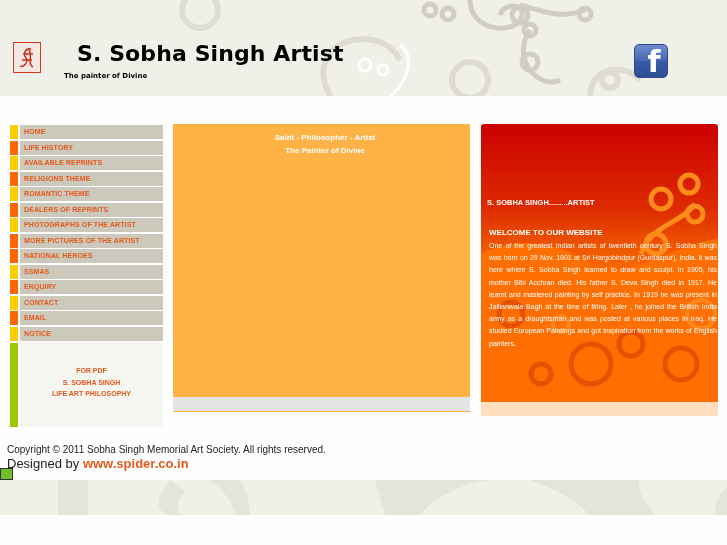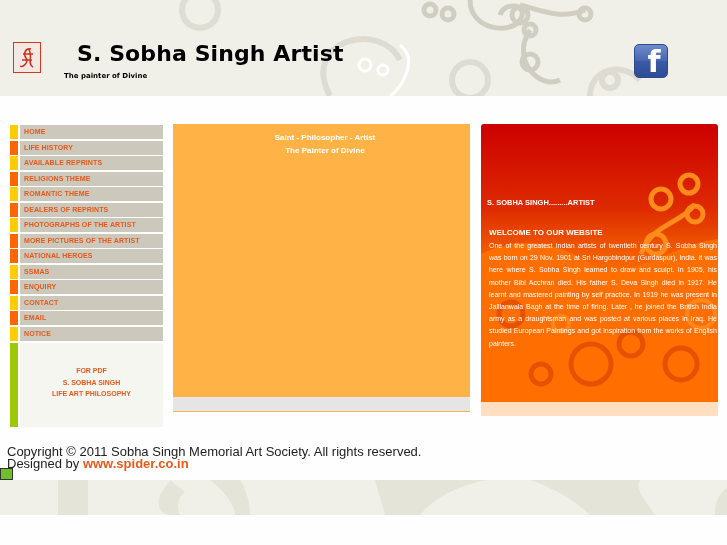--- a/index.html
+++ b/index.html
@@ -26,21 +26,21 @@
   .center .t { color: #fff; font-size: 8px; font-weight: bold; text-align: center; line-height: 13px; padding-top: 7px; padding-left: 7px; }
   .center-foot { position: absolute; left: 173px; top: 397px; width: 297px; height: 14px; background: #e5e5e5; }
 
   .right { position: absolute; left: 481px; top: 124px; width: 237px; height: 278px; background: linear-gradient(#cc0000 0%, #dd2a00 30%, #f05800 45%, #ff6e00 55%, #ff6e00 100%); border-radius: 3px 3px 0 0; overflow: hidden; }
   .right svg { position: absolute; left: 0; top: 0; }
   .right .r-title { position: absolute; left: 6px; top: 30px; color: #fff; font-size: 7.5px; font-weight: bold; margin-top: 44px; }
   .right .welcome { position: absolute; left: 8px; top: 104px; color: #fff; font-size: 8px; font-weight: bold; }
   .right .body { position: absolute; left: 8px; top: 116px; width: 228px; color: #fff; font-size: 7px; line-height: 12.2px; text-align: justify; }
   .right-foot { position: absolute; left: 481px; top: 402px; width: 237px; height: 14px; background: #ffdfbf; }
 
-  .copyright { position: absolute; left: 7px; top: 444px; font-size: 13px; color: #222; }
+  .copyright { position: absolute; left: 7px; top: 444px; font-size: 10px; color: #222; }
   .designed { position: absolute; left: 7px; top: 456px; font-size: 13px; color: #222; }
   .designed a { color: #e55a1c; font-weight: bold; text-decoration: none; }
   .counter { position: absolute; left: 0; top: 468px; width: 13px; height: 12px; background: #6fbf2a; border: 1px solid #333; }
   .footer-band { position: absolute; left: 0; top: 480px; width: 727px; height: 35px; background: #f1f0e8; overflow: hidden; }
 </style>
 </head>
 <body>
 
 <div class="header">
   <svg class="swirls" width="727" height="96">

